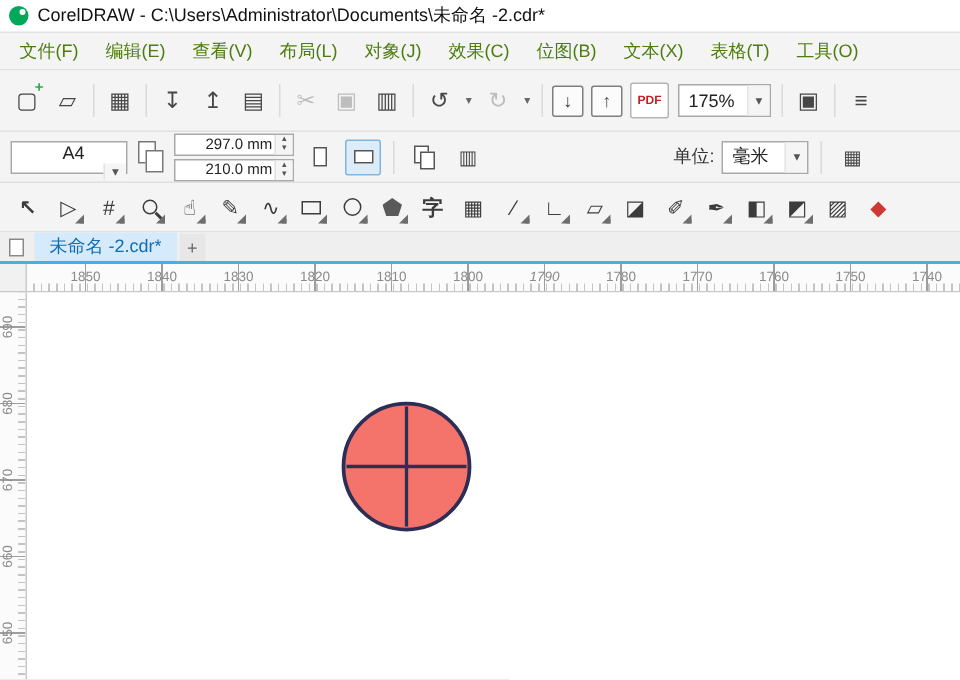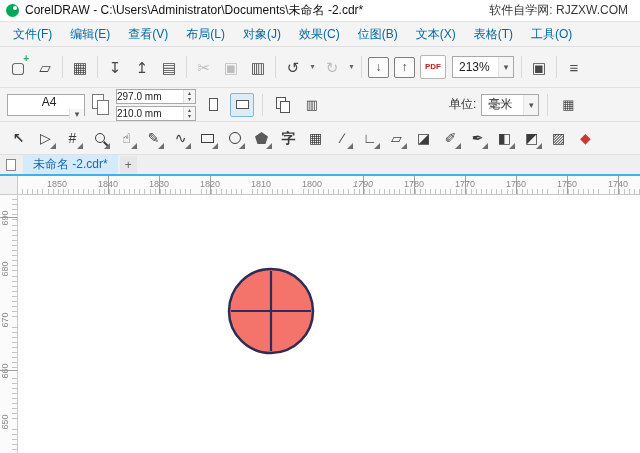--- a/index.html
+++ b/index.html
@@ -9,21 +9,21 @@
 
   
   .titlebar { height:22px; background:#fff; border-bottom:1px solid #e2e2e2; display:flex; align-items:center; padding:0 12px 0 6px; flex:0 0 auto; }
   .logo { width:13px; height:13px; border-radius:50%; background:#00a85a; position:relative; flex:0 0 auto; }
   .logo::after { content:""; position:absolute; right:2px; top:2px; width:4px; height:4px; background:#fff; border-radius:50%; }
   .title-text { margin-left:6px; font-size:12px; color:#111; white-space:nowrap; }
   .watermark { margin-left:auto; font-size:12px; color:#3a3a3a; white-space:nowrap; }
 
   
   .menubar { height:25px; background:#f4f4f4; border-bottom:1px solid #e0e0e0; display:flex; align-items:stretch; padding-left:4px; flex:0 0 auto; }
-  .menu-item { padding:0 9px; display:flex; align-items:center; color:#0369a1; font-size:12px; cursor:default; }
+  .menu-item { padding:0 9px; display:flex; align-items:center; color:#4d7c0f; font-size:12px; cursor:default; }
 
   
   .toolbar { height:41px; background:#f4f4f4; border-bottom:1px solid #e0e0e0; display:flex; align-items:center; padding:0 5px; gap:1px; flex:0 0 auto; }
   .tbtn { width:26px; height:26px; display:flex; align-items:center; justify-content:center; border-radius:2px; position:relative; color:#474747; }
   .tbtn .glyph { font-size:15px; line-height:1; }
   .tbtn.small { width:11px; }
   .tbtn.small .glyph { font-size:8px; color:#666; }
   .tbtn.disabled .glyph { color:#bdbdbd; }
   .tbtn.boxed { width:21px; height:21px; border:1px solid #7e7e7e; background:#fbfbfb; margin:0 2px; }
   .tbtn.boxed .glyph { font-size:12px; font-weight:bold; }
@@ -37,21 +37,21 @@
 
   
   .propbar { height:34px; background:#f4f4f4; border-bottom:1px solid #e0e0e0; display:flex; align-items:center; padding:0 7px; gap:5px; flex:0 0 auto; }
   .combo { height:22px; border:1px solid #a9a9a9; background:#fff; display:flex; align-items:center; padding-left:6px; font-size:12px; color:#222; }
   .page-size { width:78px;flex-direction:column; }
   .units { width:58px; }
   .paper-icon { width:17px; height:21px; position:relative; margin:0 2px; }
   .paper-icon::before { content:""; position:absolute; left:0; top:0; width:10px; height:13px; border:1px solid #777; background:#fff; }
   .paper-icon::after { content:""; position:absolute; left:5px; top:6px; width:10px; height:13px; border:1px solid #777; background:#fff; }
   .dim-col { display:flex; flex-direction:column; gap:2px; }
-  .dim-input { width:80px; height:15px; border:1px solid #a9a9a9; background:#fff; display:flex; align-items:center; padding-left:0; font-size:10px; color:#222; }
+  .dim-input { width:80px; height:15px; border:1px solid #a9a9a9; background:#fff; display:flex; align-items:center; padding-left:20px; font-size:10px; color:#222; }
   .spin { margin-left:auto; width:12px; height:100%; border-left:1px solid #e0e0e0; display:flex; flex-direction:column; background:#f5f5f5; }
   .spin i { font-style:normal; font-size:6px; line-height:6.5px; text-align:center; color:#555; }
   .orient-btn { width:24px; height:24px; display:flex; align-items:center; justify-content:center; border:1px solid transparent; border-radius:2px; }
   .orient-btn.active { background:#dcecf9; border-color:#7fb6e0; }
   .orient-p { width:9px; height:13px; border:1.5px solid #555; background:#fff; }
   .orient-l { width:13px; height:9px; border:1.5px solid #555; background:#fff; }
   .pbtn { width:24px; height:24px; display:flex; align-items:center; justify-content:center; color:#4a4a4a; font-size:13px; }
   .pages-ic { width:14px; height:15px; position:relative; }
   .pages-ic::before { content:""; position:absolute; left:0; top:0; width:8px; height:10px; border:1px solid #555; background:#fff; }
   .pages-ic::after { content:""; position:absolute; left:4px; top:4px; width:8px; height:10px; border:1px solid #555; background:#fff; }
@@ -97,21 +97,20 @@
   .canvas svg { position:absolute; left:0; top:0; }
 </style>
 </head>
 <body>
 
 <div class="app">
 
   <div class="titlebar">
     <span class="logo" style="background: rgb(0, 168, 90);"></span>
     <span class="title-text">CorelDRAW - C:\Users\Administrator\Documents\未命名 -2.cdr*</span>
-    <span class="watermark">软件自学网: RJZXW.COM</span>
   </div>
 
   <div class="menubar" id="menubar">
       <div class="menu-item">文件(F)</div>
       <div class="menu-item">编辑(E)</div>
       <div class="menu-item">查看(V)</div>
       <div class="menu-item">布局(L)</div>
       <div class="menu-item">对象(J)</div>
       <div class="menu-item">效果(C)</div>
       <div class="menu-item">位图(B)</div>
@@ -169,21 +168,21 @@
       <div class="tbtn boxed">
         <span class="glyph">↓</span>
       </div>
       <div class="tbtn boxed">
         <span class="glyph">↑</span>
       </div>
       <div class="tbtn pdf">
         <span class="glyph" style="color: rgb(195, 32, 31);">PDF</span>
       </div>
   <div class="zoom-combo">
-    <span>213%</span>
+    <span>175%</span>
     <span class="combo-arrow">▾</span>
   </div>
 <div class="sep"></div>
       <div class="tbtn">
         <span class="glyph">▣</span>
       </div>
       <div class="sep"></div>
       <div class="tbtn">
         <span class="glyph">≡</span>
       </div>

